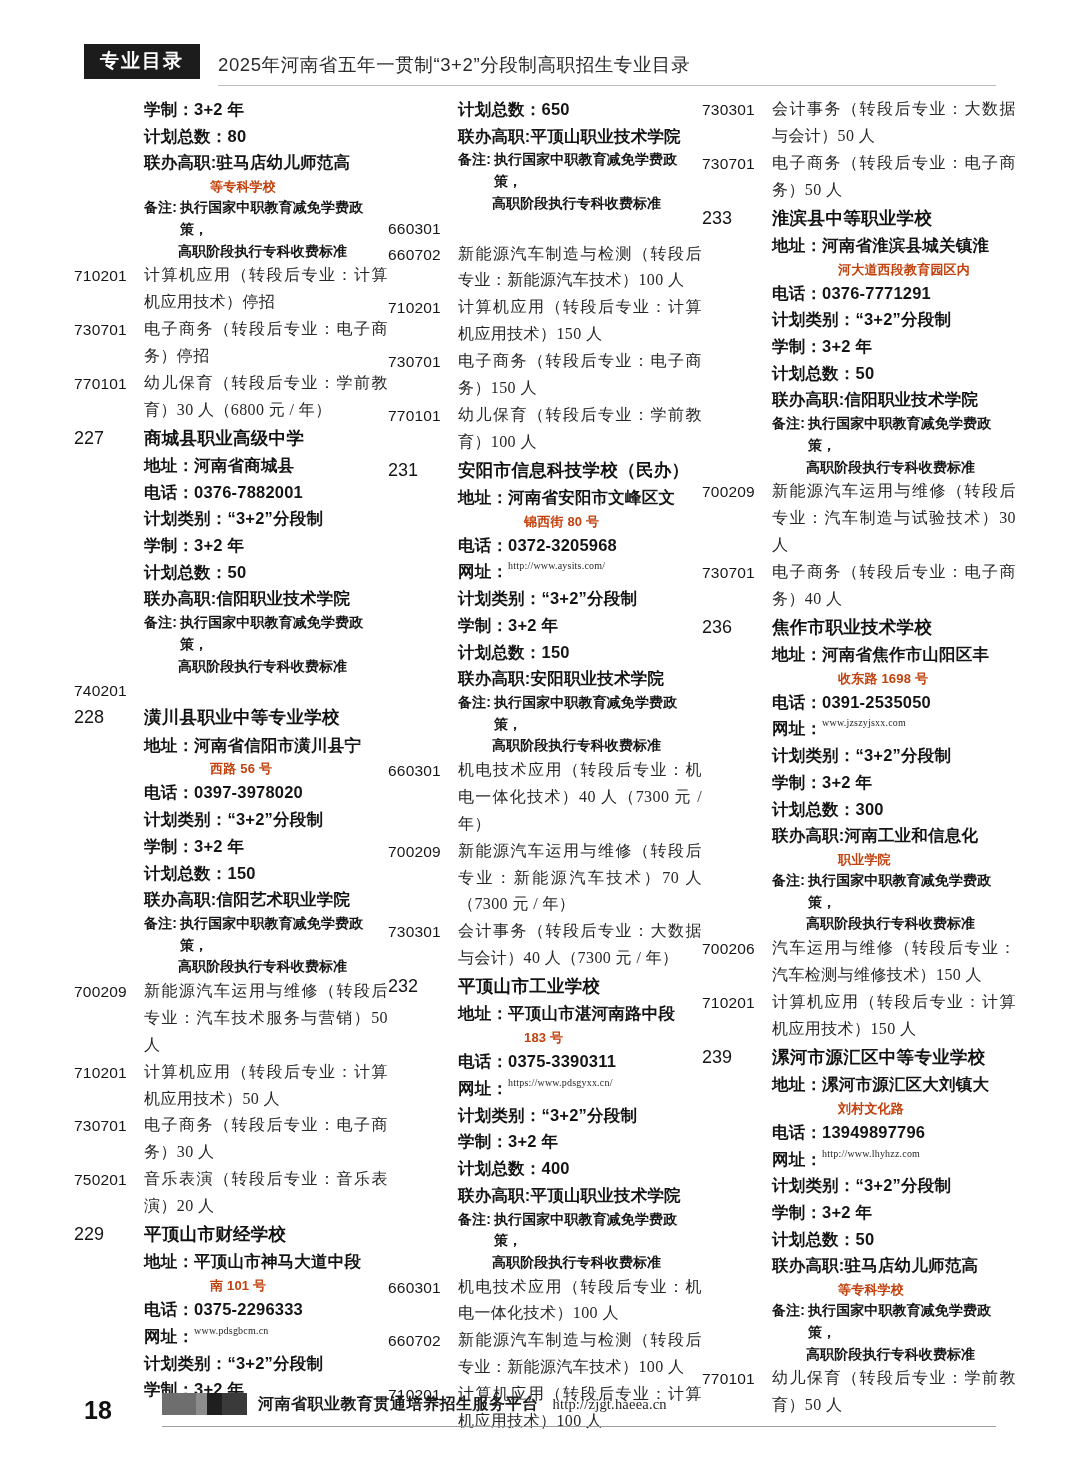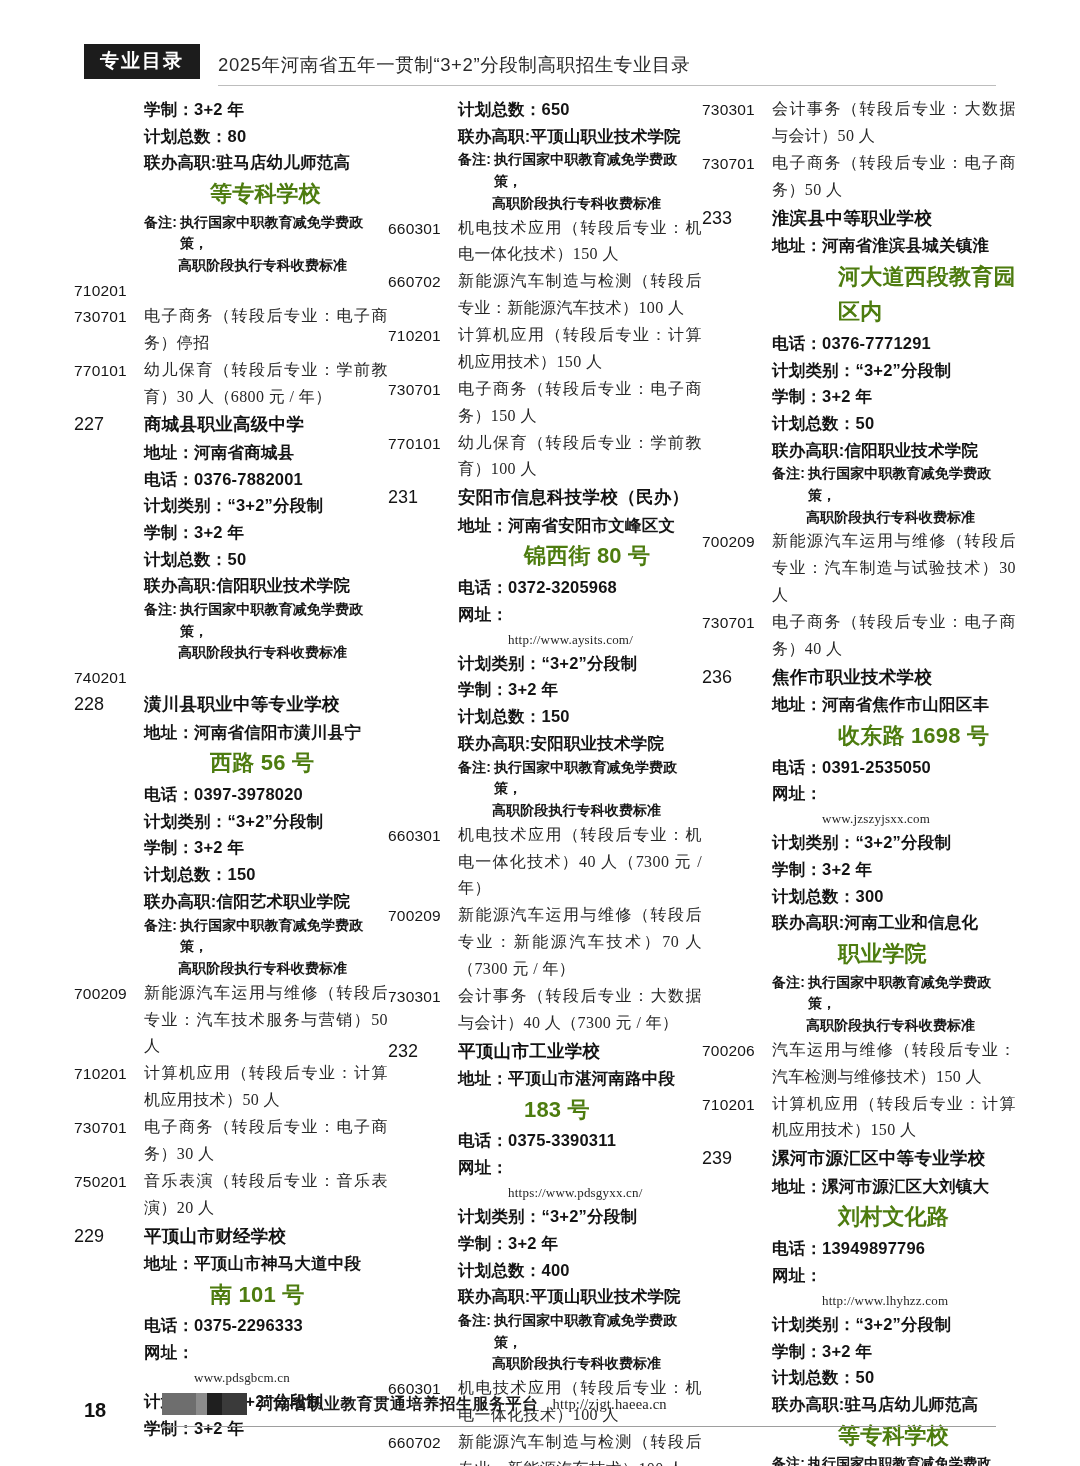--- a/index.html
+++ b/index.html
@@ -115,35 +115,34 @@
     font-weight: bold;
     color: #141414;
     line-height: 1.62;
     letter-spacing: 0.2px;
     display: flex;
   }
   .field-label { flex: 0 0 auto; white-space: nowrap; }
   .field-value { flex: 1; }
 
   .cont-line {
-    font-size: 22px;
+    font-size: 13px;
     font-weight: bold;
-    color: #4d7c0f;
+    color: #c2410c;
     line-height: 1.62;
     letter-spacing: 0.2px;
     padding-left: 66px;
   }
 
   .url-value {
     font-family: "Liberation Serif", "DejaVu Serif", serif;
     font-weight: normal;
-    font-size: 13px;
+    font-size: 10px;
     letter-spacing: 0.2px;
     color: #262626;
-    margin-top: 28px;
   }
 
   
   .note {
     font-size: 14px;
     font-weight: bold;
     color: #161616;
     line-height: 1.55;
     letter-spacing: 0.1px;
     display: flex;
@@ -163,21 +162,21 @@
   #page-footer {
     position: absolute;
     left: 84px;
     bottom: 36px;
     width: 912px;
     height: 40px;
     display: flex;
     align-items: center;
   }
   .folio {
-    font-size: 20px;
+    font-size: 25px;
     font-weight: bold;
     color: #111111;
     width: 78px;
     flex: 0 0 78px;
   }
   .footer-rule {
     flex: 1;
     border-bottom: 1.5px solid #9e9e9e;
     display: flex;
     align-items: center;
@@ -233,20 +232,23 @@
           <div class="cont-line">等专科学校</div>
           <div class="note">
             <span class="note-label">备注:</span>
             <span class="note-body">执行国家中职教育减免学费政策，</span>
           </div>
           <div class="note-line2">高职阶段执行专科收费标准</div>
         </div>
       </div>
       <div class="row">
         <div class="code">710201</div>
+        <div class="body-cell">
+          <div class="prog-text">计算机应用（转段后专业：计算机应用技术）停招</div>
+        </div>
       </div>
       <div class="row">
         <div class="code">730701</div>
         <div class="body-cell">
           <div class="prog-text">电子商务（转段后专业：电子商务）停招</div>
         </div>
       </div>
       <div class="row">
         <div class="code">770101</div>
         <div class="body-cell">
@@ -393,23 +395,20 @@
           </div>
           <div class="note">
             <span class="note-label">备注:</span>
             <span class="note-body">执行国家中职教育减免学费政策，</span>
           </div>
           <div class="note-line2">高职阶段执行专科收费标准</div>
         </div>
       </div>
       <div class="row">
         <div class="code">660301</div>
-        <div class="body-cell">
-          <div class="prog-text">机电技术应用（转段后专业：机电一体化技术）150 人</div>
-        </div>
       </div>
       <div class="row">
         <div class="code">660702</div>
         <div class="body-cell">
           <div class="prog-text">新能源汽车制造与检测（转段后专业：新能源汽车技术）100 人</div>
         </div>
       </div>
       <div class="row">
         <div class="code">710201</div>
         <div class="body-cell">

